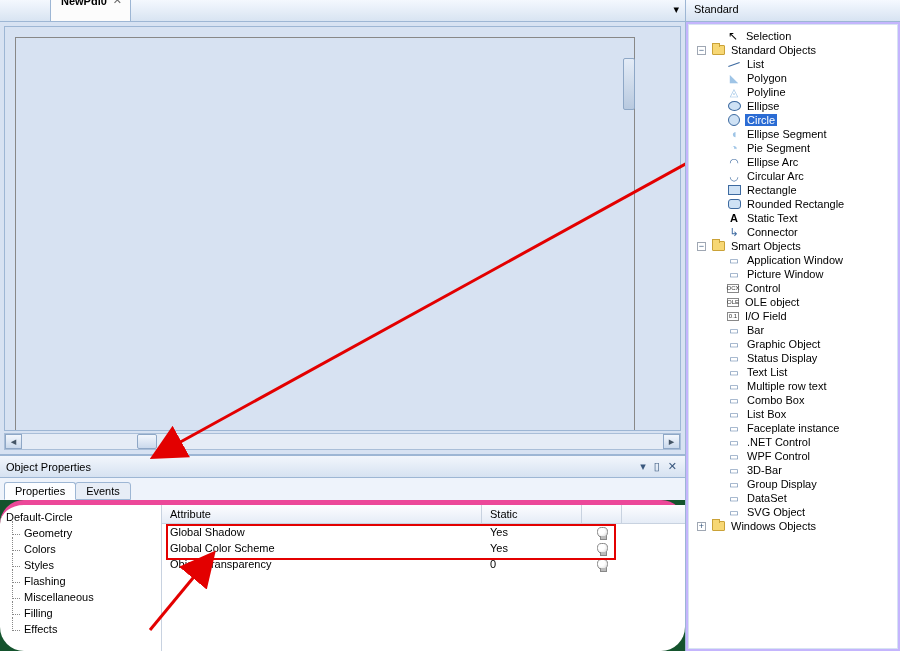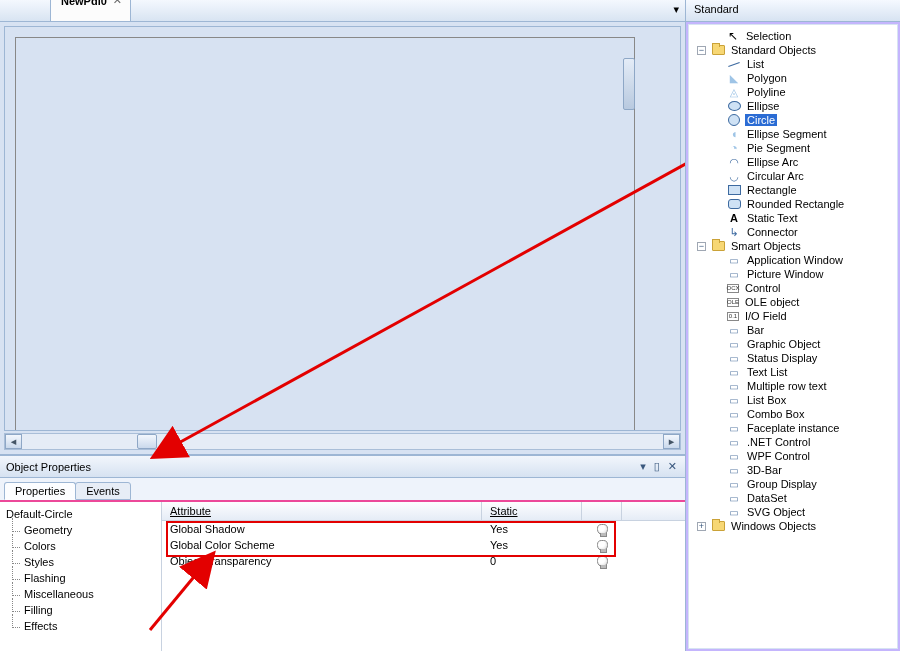--- a/index.html
+++ b/index.html
@@ -27,29 +27,29 @@
   
   .op-panel { height:196px; border-top:1px solid #9db6d4; background:#14532d; display:flex; flex-direction:column; }
   .op-header { height:22px; background:linear-gradient(#f2f6fc,#d6e2f1); border-bottom:1px solid #9db6d4; display:flex; align-items:center; padding:0 6px; justify-content:space-between; }
   .op-header .title { font-weight:normal; }
   .op-header .ctrls { display:flex; gap:4px; }
   .op-header .ctrls span { color:#3a587e; cursor:pointer; padding:0 2px; }
   .op-tabs { height:22px; display:flex; align-items:flex-end; padding-left:4px; background:#eef3fb; position:relative; }
   .op-tab { border:1px solid #9db6d4; padding:2px 10px; border-radius:3px 3px 0 0; background:#fcfdff; margin-right:-1px; position:relative; }
   .op-tab.active { border-bottom:1px solid #fcfdff; z-index:2; }
   .op-tab.inactive { background:#e7edf6; }
-  .op-body { flex:1; display:flex; border-top:2px solid #ec4899; background:#fff; }
+  .op-body { flex:1; display:flex; border-top:5px solid #ec4899; background:#fff;border-radius:24px; }
   .op-cats { width:162px; border-right:1px solid #c8d2e0; padding:4px 6px; }
   .op-cats .root { padding:2px 0; }
   .op-cats .child { padding:2px 0 2px 18px; position:relative; }
   .op-cats .child::before { content:""; position:absolute; left:6px; top:9px; border-top:1px dotted #888; width:8px; }
   .op-cats .child::after { content:""; position:absolute; left:6px; top:-4px; border-left:1px dotted #888; height:14px; }
   .op-attrs { flex:1; display:flex; flex-direction:column; }
   .attr-head { display:flex; background:linear-gradient(#fdfdff,#e5ecf6); border-bottom:1px solid #c8d2e0; }
-  .attr-head div { padding:3px 8px; border-right:1px solid #c8d2e0; font-weight:normal;text-decoration:underline; }
+  .attr-head div { padding:3px 8px; border-right:1px solid #c8d2e0; font-weight:normal; }
   .col-attr { flex:0 0 320px; }
   .col-static { flex:0 0 100px; }
   .col-ico { flex:0 0 40px; }
   .attr-row { display:flex;align-items:center; }
   .attr-row div { padding:2px 8px; }
   .attr-row .col-ico { display:flex; align-items:center; justify-content:center; }
   .bulb { width:11px; height:11px; border:1px solid #888; border-radius:50% 50% 60% 60%; background:radial-gradient(circle at 35% 30%, #fff 40%, #d9d9d9 90%); display:inline-block; position:relative; }
   .bulb::after { content:""; position:absolute; bottom:-3px; left:2px; width:5px; height:3px; background:#bbb; border:1px solid #888; border-top:none; }
   .redbox { position:absolute; border:2px solid #e30000; pointer-events:none; }
 
@@ -280,25 +280,25 @@
         <div class="node ind2">
             <span class="ico box"></span>
             <span class="lbl">Text List</span>
           </div>
         <div class="node ind2">
             <span class="ico box"></span>
             <span class="lbl">Multiple row text</span>
           </div>
         <div class="node ind2">
             <span class="ico box"></span>
+            <span class="lbl">Combo Box</span>
+          </div>
+        <div class="node ind2">
+            <span class="ico box"></span>
             <span class="lbl">List Box</span>
-          </div>
-        <div class="node ind2">
-            <span class="ico box"></span>
-            <span class="lbl">Combo Box</span>
           </div>
         <div class="node ind2">
             <span class="ico box"></span>
             <span class="lbl">Faceplate instance</span>
           </div>
         <div class="node ind2">
             <span class="ico box"></span>
             <span class="lbl">.NET Control</span>
           </div>
         <div class="node ind2">

